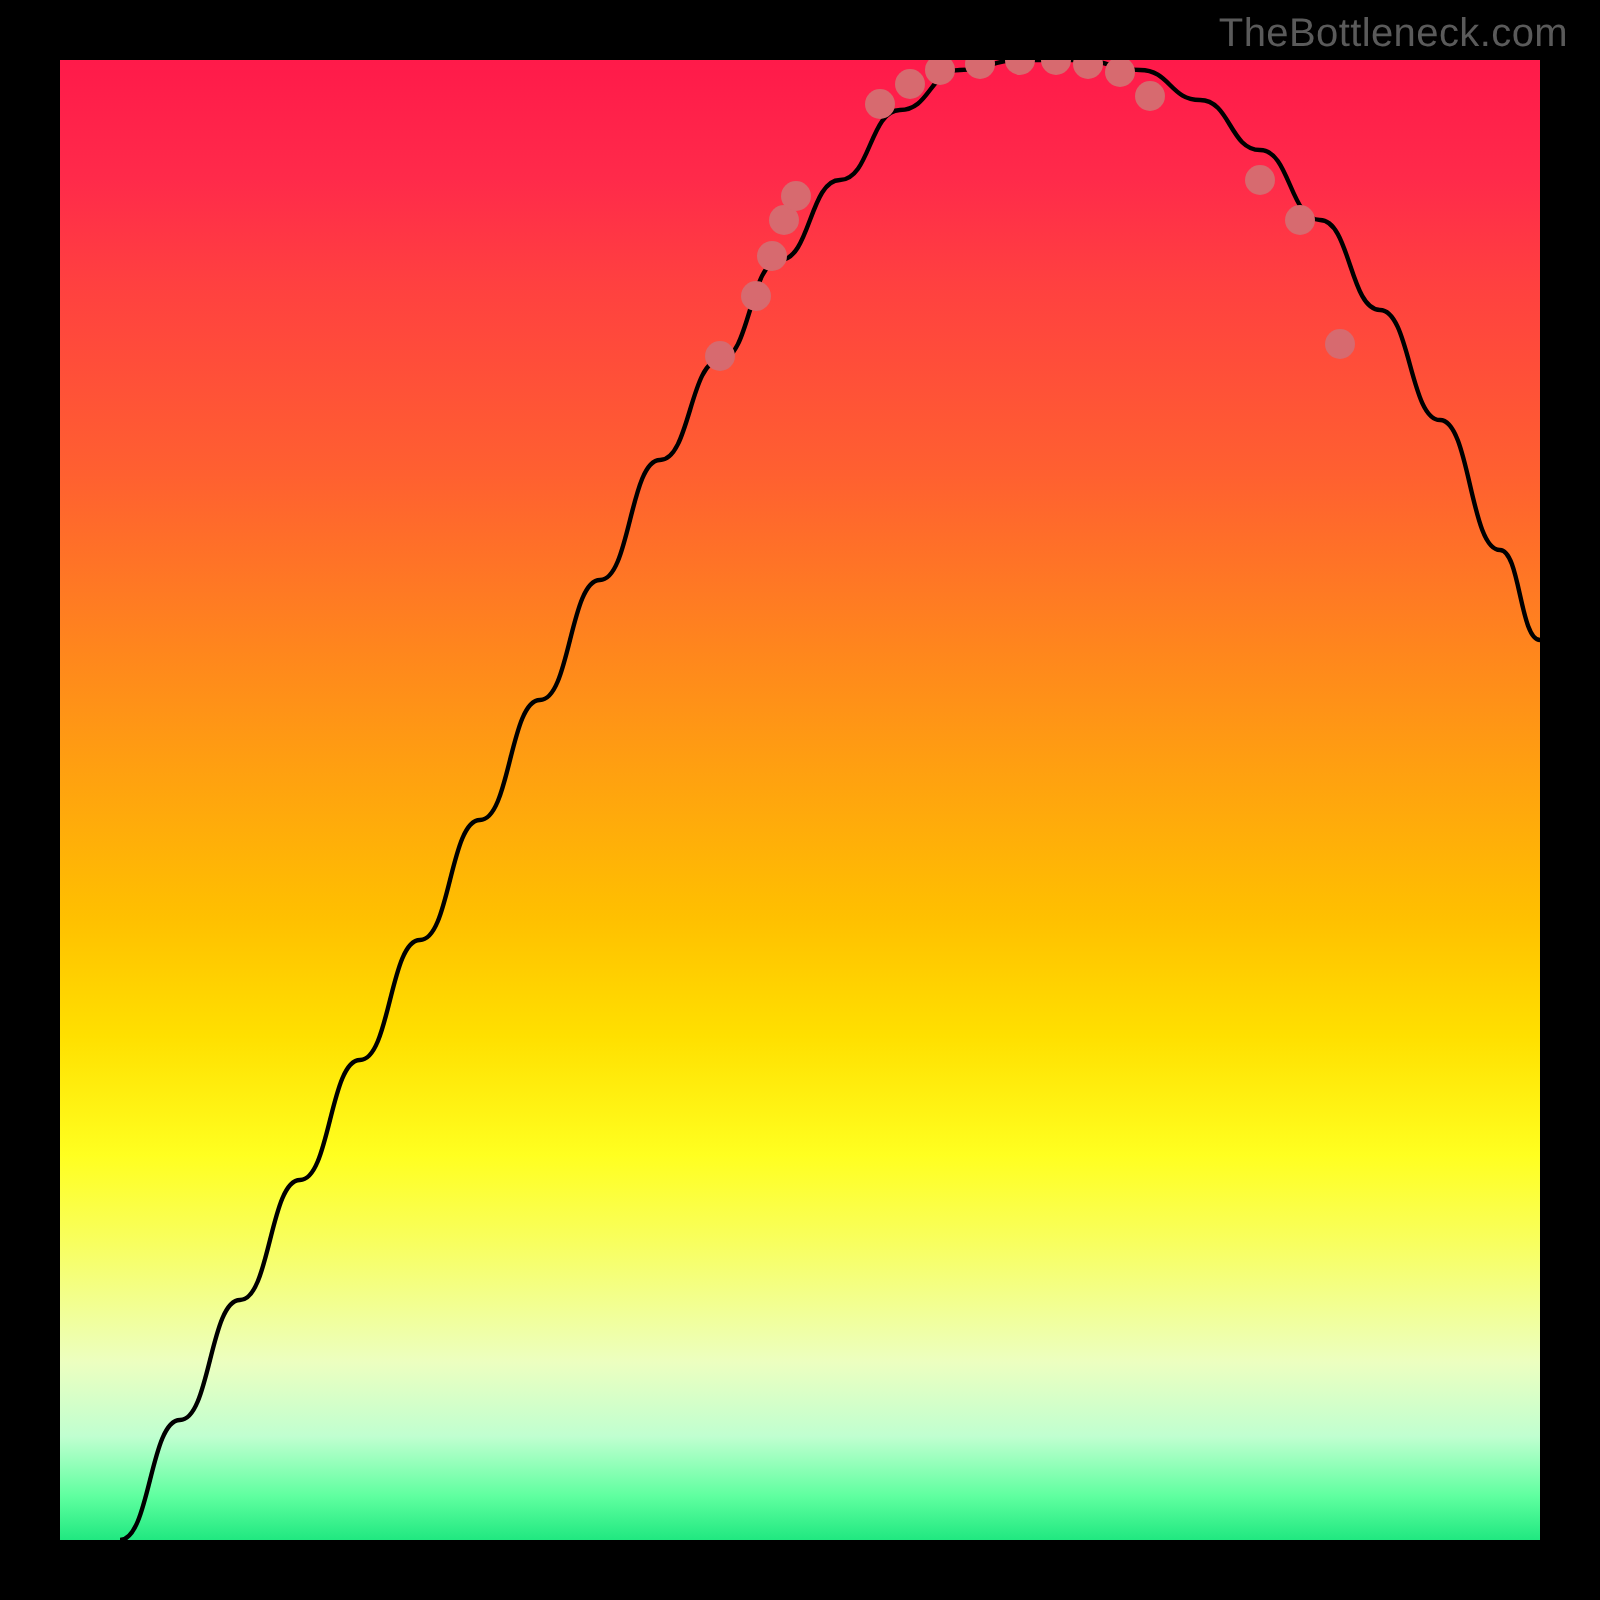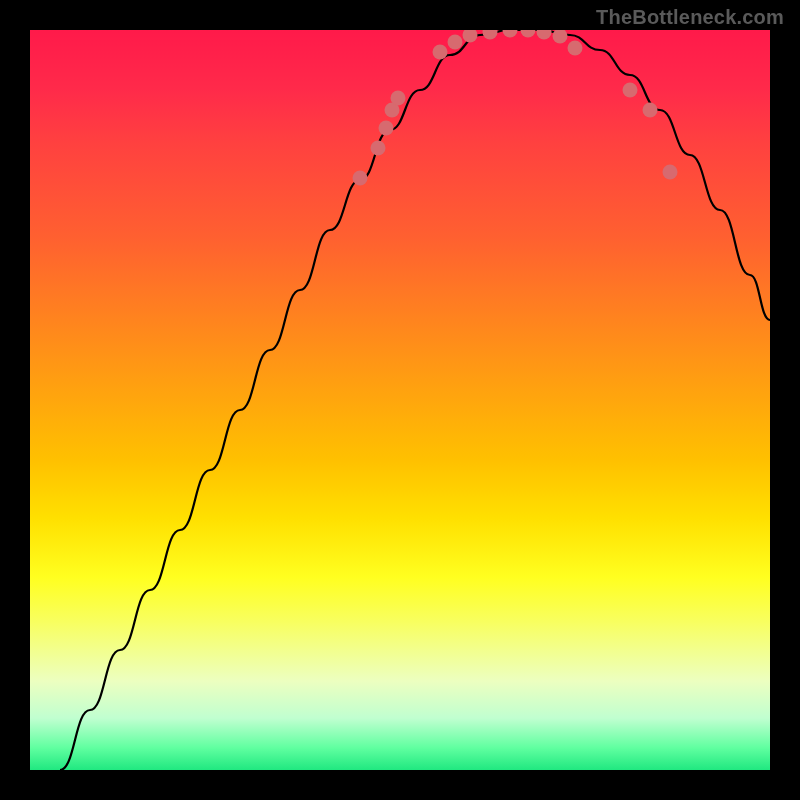--- a/index.html
+++ b/index.html
@@ -9,21 +9,21 @@
     height: 800px;
     background: #000;
     position: relative;
   }
   .watermark {
     position: absolute;
     top: 6px;
     right: 16px;
     font-family: Arial, sans-serif;
     font-size: 20px;
-    font-weight: bold;
+    font-weight: normal;
     color: #5a5a5a;
     letter-spacing: 0.2px;
   }
   .plot {
     position: absolute;
     left: 30px;
     top: 30px;
     width: 740px;
     height: 740px;
     background: linear-gradient(to bottom,

